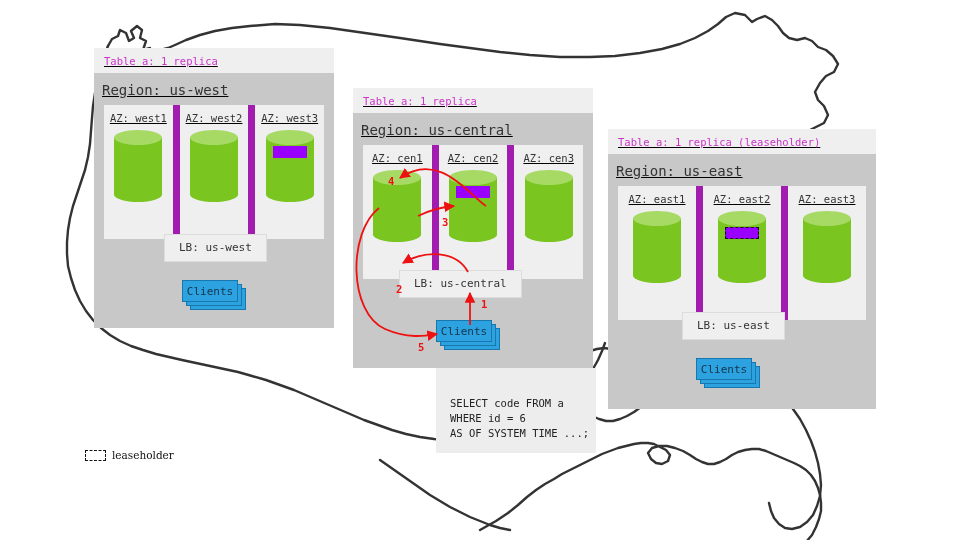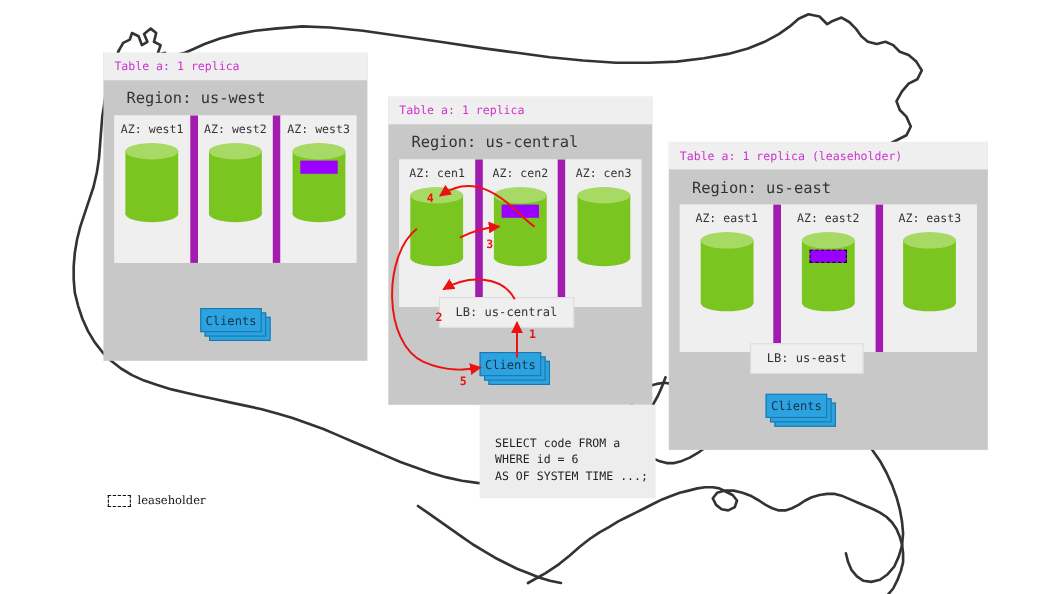--- a/index.html
+++ b/index.html
@@ -18,31 +18,32 @@
   #usmap {
     position: absolute; left: 0; top: 0;
     width: 960px; height: 540px;
     pointer-events: none;
   }
 
   
   .region {
     position: absolute;
     background: #c8c8c8;
+    text-decoration: underline;
   }
   .region-header {
     background: #efefef;
     padding: 7px 10px 6px 10px;
     font-size: 10.5px;
     color: #cc33cc;
     letter-spacing: 0px;
     white-space: nowrap;
   }
   .region-title {
-    padding: 9px 12px 7px 21px;
+    padding: 9px 12px 7px 8px;
     font-size: 14px;
     color: #333333;
     white-space: nowrap;
   }
   .az-row {
     display: flex;
     background: #efefef;
     margin: 0 10px;
   }
   .az {
@@ -277,20 +278,21 @@
         <div class="cyl-wrap" style="width:48px;height:72px;">
           <div class="cyl">
             <div class="cyl-bottom"></div>
             <div class="cyl-body"></div>
             <div class="cyl-top"></div>
             <div class="replica" style="left:7px; top:16px; width:34px; height:12px;"></div>
           </div>
         </div>
       </div>
     </div>
+    <div class="lb" style="left:70px; top:186px;">LB: us-west</div>
     <div class="clients" style="left:88px; top:232px; width:66px; height:30px;">
       <div class="card c3" style="width:56px;height:22px;"></div>
       <div class="card c2" style="width:56px;height:22px;"></div>
       <div class="card c1" style="width:56px;height:22px;"></div>
       <div class="label" style="width:56px;height:22px;">Clients</div>
     </div>
   </div>
 
   <div class="region" style="left:353px; top:88px; width:240px; height:280px;">
     <div class="region-header">Table a: 1 replica</div>
@@ -334,21 +336,21 @@
       <div class="card c2" style="width:56px;height:22px;"></div>
       <div class="card c1" style="width:56px;height:22px;"></div>
       <div class="label" style="width:56px;height:22px;">Clients</div>
     </div>
   </div>
 
   <div class="sqlbox" style="left:436px; top:368px; width:160px;">SELECT code FROM a
 WHERE id = 6
 AS OF SYSTEM TIME ...;</div>
 
-  <div class="region" style="left:608px; top:129px; width:290px; height:280px;">
+  <div class="region" style="left:608px; top:129px; width:268px; height:280px;">
     <div class="region-header">Table a: 1 replica (leaseholder)</div>
     <div class="region-title">Region: us-east</div>
     <div class="az-row" style="height:134px;">
       <div class="az">
         <div class="az-label">AZ: east1</div>
         <div class="cyl-wrap" style="width:48px;height:72px;">
           <div class="cyl">
             <div class="cyl-bottom"></div>
             <div class="cyl-body"></div>
             <div class="cyl-top"></div>
@@ -403,18 +405,18 @@
 
     <path d="M 379 208 C 348 232 348 312 385 329 C 408 339 425 336 437 334" fill="none" stroke="#ee1111" stroke-width="1.8" marker-end="url(#ah)"></path>
   </svg>
 
   <span class="arrow-num" style="left:481px; top:298px;">1</span>
   <span class="arrow-num" style="left:396px; top:283px;">2</span>
   <span class="arrow-num" style="left:442px; top:216px;">3</span>
   <span class="arrow-num" style="left:388px; top:175px;">4</span>
   <span class="arrow-num" style="left:418px; top:341px;">5</span>
 
-  <div class="legend" style="left:98px; top:449px;">
+  <div class="legend" style="left:85px; top:449px;">
     <span class="legend-swatch"></span>
     <span class="legend-text">leaseholder</span>
   </div>
 
 </div>
 
 </body></html>

